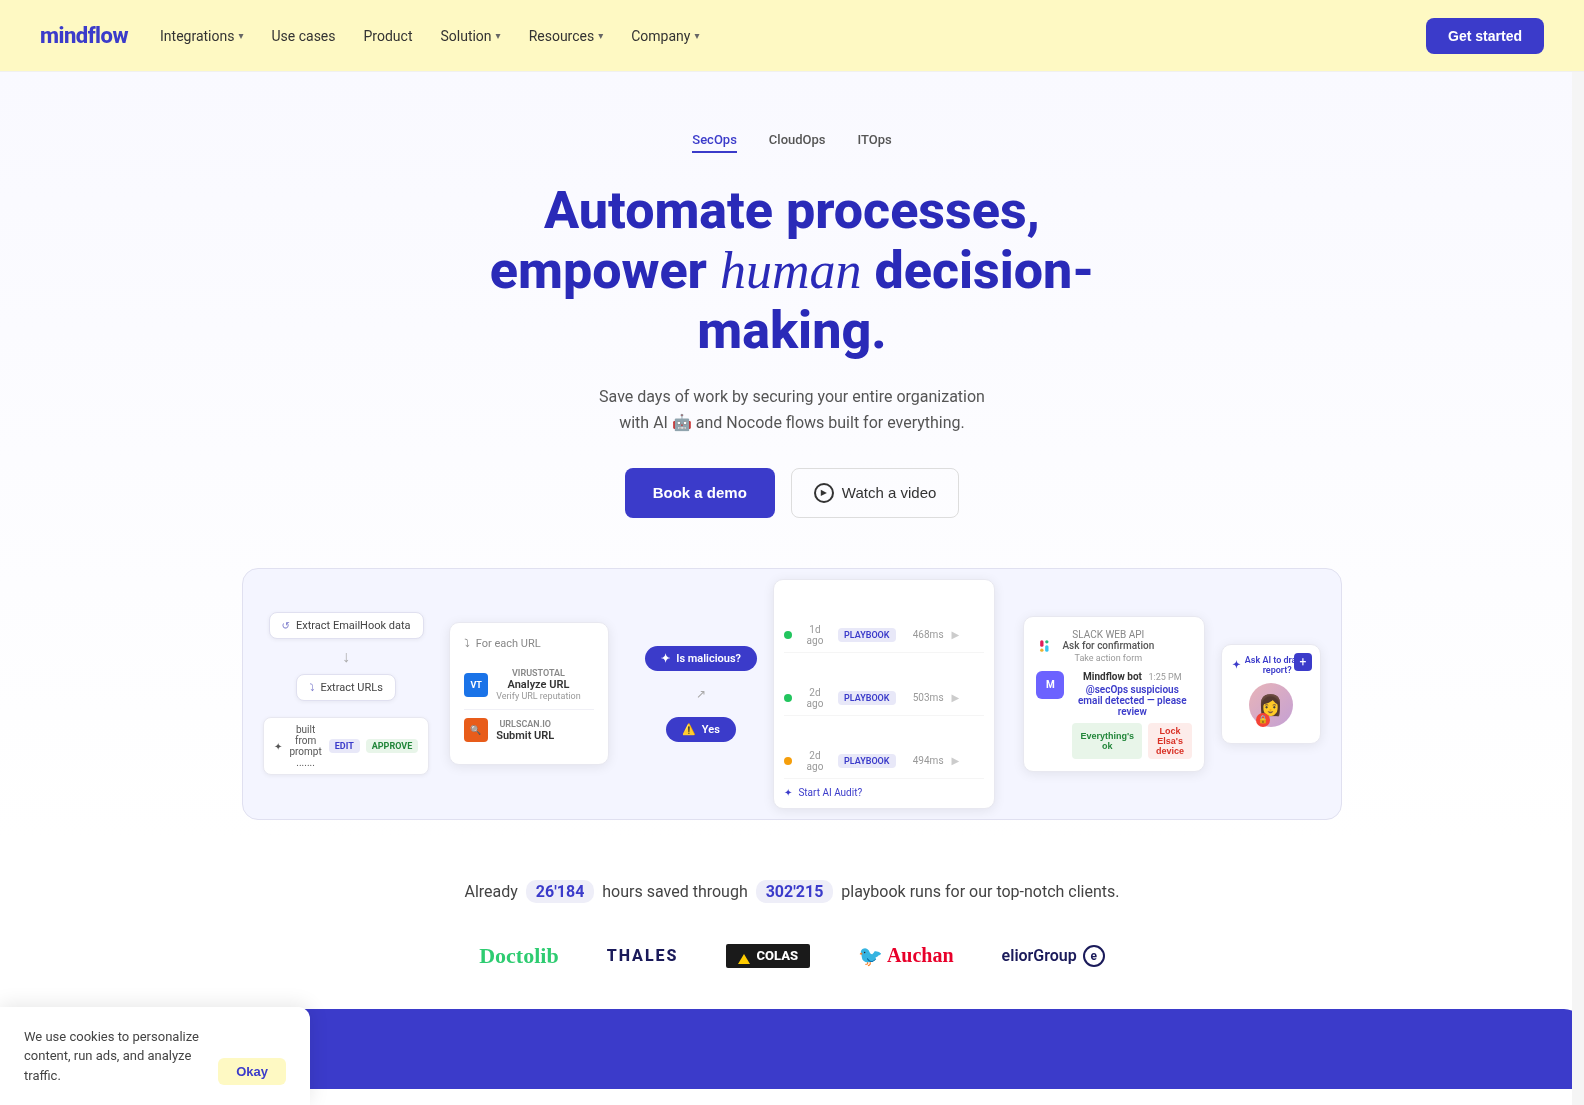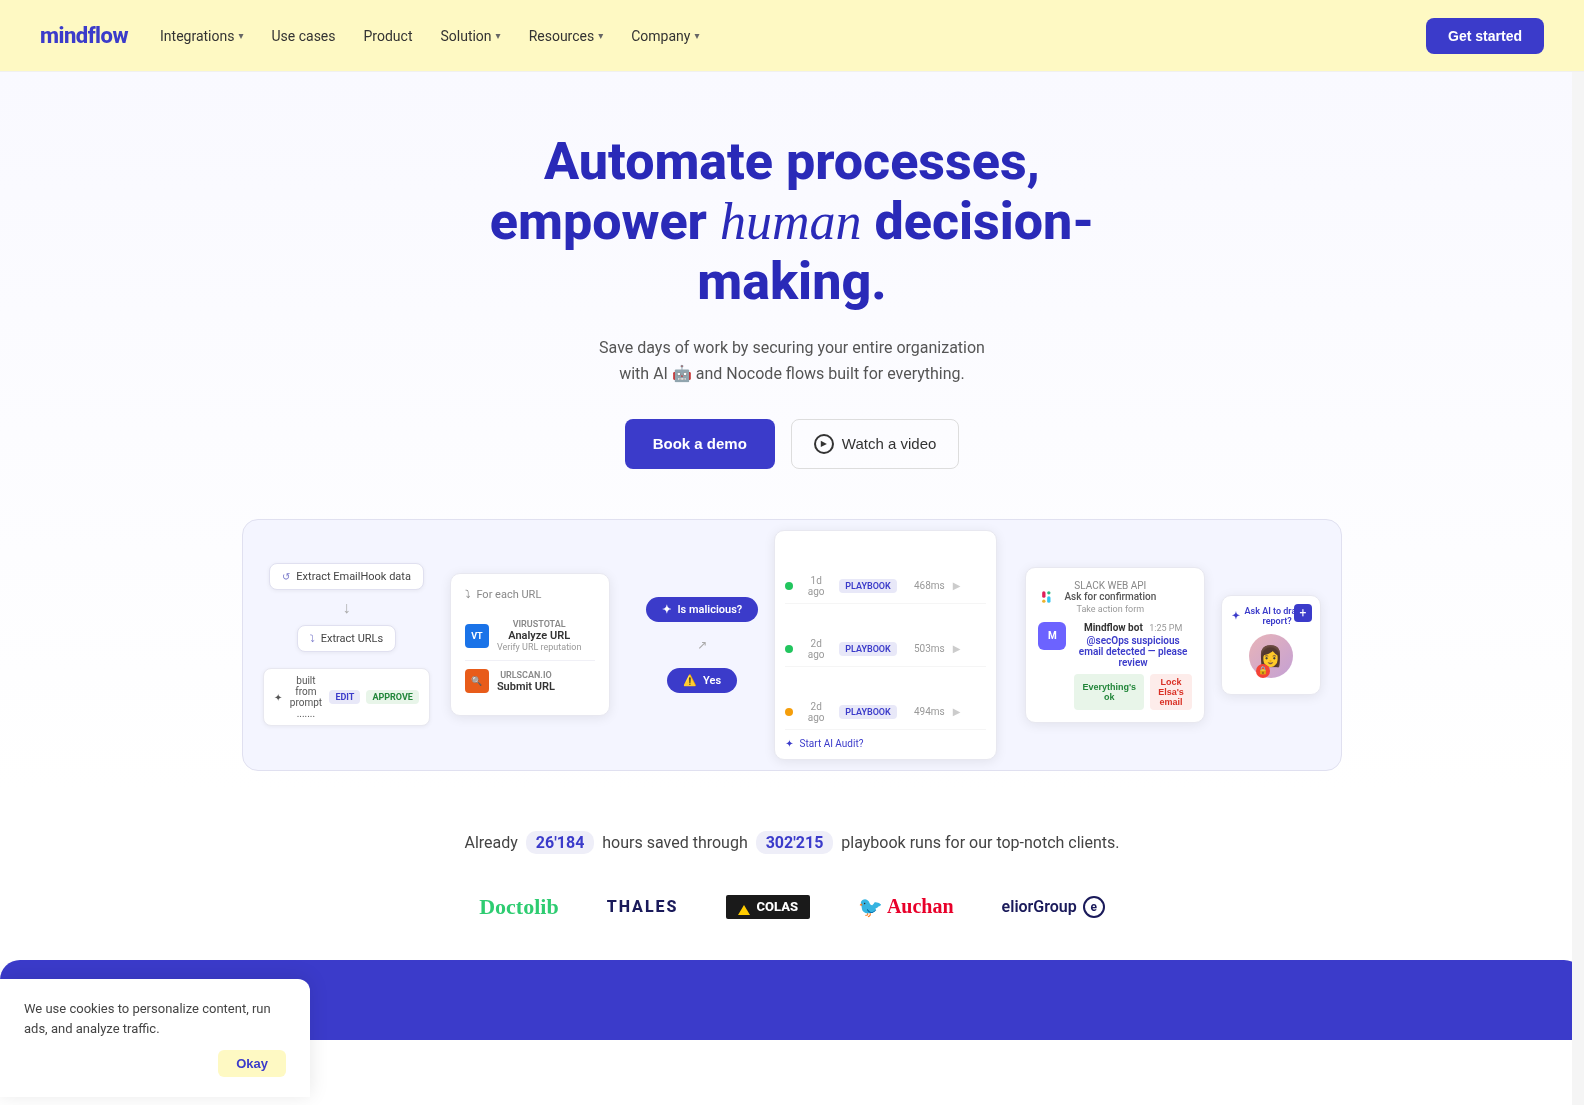--- a/index.html
+++ b/index.html
@@ -189,25 +189,25 @@
     .logo-doctolib { color: #2ecc71; font-family: Georgia, serif; font-weight: 800; font-size: 22px; }
     .logo-thales { color: #1a1a5a; font-weight: 800; letter-spacing: 2px; font-size: 16px; }
     .logo-colas { background: #1a1a1a; color: #fff; padding: 4px 12px; border-radius: 2px; font-size: 13px; font-weight: 800; display: flex; align-items: center; gap: 6px; text-align: right; }
     .logo-colas-diamond { width: 0; height: 0; border: 6px solid transparent; border-bottom: 10px solid #ffcc00; transform: rotate(0); }
     .logo-auchan { color: #e8002a; font-family: Georgia, serif; font-weight: 800; font-size: 20px; display: flex; align-items: center; gap: 4px; }
     .logo-eliorg { color: #1a1a5a; font-weight: 600; font-size: 16px; display: flex; align-items: center; gap: 6px; }
     .eliorg-e { width: 22px; height: 22px; border-radius: 50%; border: 2px solid #1a1a5a; display: flex; align-items: center; justify-content: center; font-size: 12px; font-weight: 700; }
 
     
     .cookie-banner {
-      position: fixed; bottom: 8px; left: 0;
+      position: fixed; bottom: 0; left: 0;
       background: #fff; border-radius: 0 12px 0 0;
       padding: 20px 24px; width: 310px;
       box-shadow: 0 -2px 20px rgba(0,0,0,0.1);
-      display: flex; flex-direction: column; gap: 12px;
+      display: flex; gap: 12px;
       z-index: 1000;
     }
     .cookie-text { font-size: 13px; color: #444; line-height: 1.5; }
     .cookie-okay {
       align-self: flex-end; background: #fef9c3; color: #3b3bca;
       border: none; border-radius: 6px; padding: 6px 18px; font-size: 13px;
       font-weight: 600; cursor: pointer;
     }
 
     
@@ -269,20 +269,25 @@
         <span class="chevron">▾</span>
       </a>
     </div>
   </div>
   <button class="btn-get-started">Get started</button>
 </nav>
 
 <div class="hero-wrapper">
   <div class="bg-grid"></div>
   <section class="hero">
+    <div class="hero-tabs">
+      <span class="hero-tab active">SecOps</span>
+      <span class="hero-tab">CloudOps</span>
+      <span class="hero-tab">ITOps</span>
+    </div>
     <h1 class="hero-title">
       <span>Automate processes,</span><br>
       <span>empower </span><span class="italic-human" style="font-style: italic;">human</span><span> decision-making.</span>
     </h1>
     <p class="hero-subtitle">
       <span>Save days of work by securing your entire organization</span><br>
       <span>with AI 🤖 and Nocode flows built for everything.</span>
     </p>
     <div class="hero-cta">
       <button class="btn-book-demo">Book a demo</button>
@@ -396,21 +401,21 @@
             <div class="bot-avatar">M</div>
             <div class="bot-content">
               <span class="bot-name">Mindflow bot</span>
               <span class="bot-time">1:25 PM</span>
               <div class="bot-text">
                 <span>@secOps</span>
                 <span> </span><span>suspicious email detected — please review</span>
               </div>
               <div class="bot-btns">
                 <button class="bot-btn green">Everything's ok</button>
-                <button class="bot-btn red">Lock Elsa's email</button>
+                <button class="bot-btn red">Lock Elsa's device</button>
               </div>
             </div>
           </div>
         </div>
 
         <div class="ai-panel">
           <div class="ai-header">
             <span>✦</span>
             <span style="font-size:9px;">Ask AI to draft a report?</span>
           </div>

